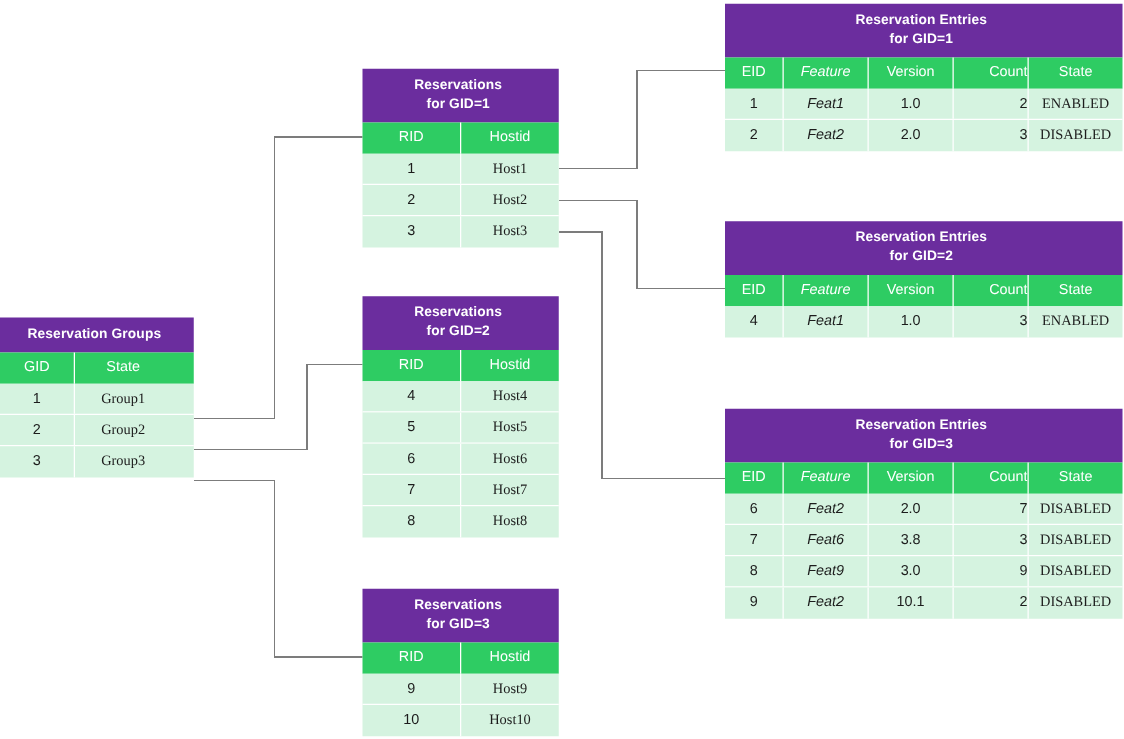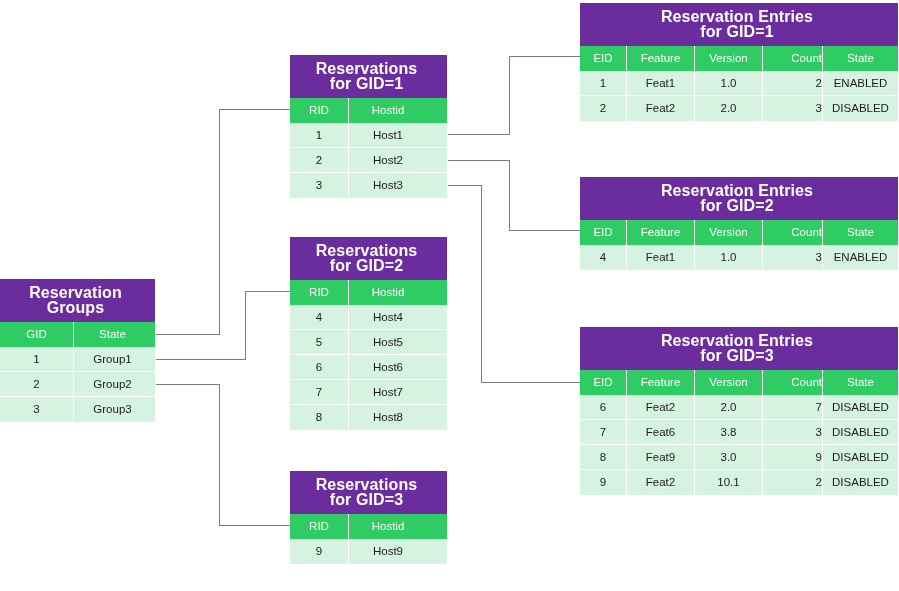--- a/index.html
+++ b/index.html
@@ -36,21 +36,21 @@
     position: absolute;
     z-index: 2;
     background: #ffffff;
     border-collapse: collapse;
     box-sizing: border-box;
   }
   .tbl-title {
     background: #6b2d9e;
     color: #ffffff;
     font-weight: bold;
-    font-size: 16px;
+    font-size: 11px;
     text-align: center;
     line-height: 15px;
     padding: 6px 4px 7px 0;
     box-sizing: border-box;
     letter-spacing: 0.1px;
   }
   .tbl-title .ln { display: block; }
 
   .row {
     display: flex;
@@ -70,49 +70,49 @@
   .body-row {
     background: #d5f3e0;
     color: #1c1c1c;
     font-size: 11.5px;
     height: 25px;
     line-height: 25px;
     border-bottom: 1px solid #ffffff;
   }
   .body-row:last-child { border-bottom: none; }
   .body-row .cell { border-right: 1px solid #ffffff; }
-  .body-row .cell:last-child { border-right: none; }
+  .body-row .cell:last-child { border-right: none; font-family: Liberation Serif, serif; }
 
   .cell {
     text-align: center;
     box-sizing: border-box;
     overflow: hidden;
     white-space: nowrap;
   }
 
   
-  #tbl-groups        { left: 0px;   top: 279px; width: 155px; }
+  #tbl-groups        { left: 0px;   top: 254px; width: 155px; }
   #tbl-res-1         { left: 290px; top: 55px;  width: 157px; }
   #tbl-res-2         { left: 290px; top: 237px; width: 157px; }
   #tbl-res-3         { left: 290px; top: 471px; width: 157px; }
   #tbl-ent-1         { left: 580px; top: 3px;   width: 318px; }
   #tbl-ent-2         { left: 580px; top: 177px; width: 318px; }
   #tbl-ent-3         { left: 580px; top: 327px; width: 318px; }
 
   
-  #tbl-groups .c-gid  { width: 74px; }
+  #tbl-groups .c-gid  { width: 60px; }
   #tbl-groups .c-name { width: 77px; }
 
   
-  .res .c-rid    { width: 59px; }
+  .res .c-rid    { width: 79px; }
   .res .c-hostid { width: 78px; }
 
   
   .ent .c-eid     { width: 47px; }
-  .ent .c-feature { width: 68px; }
+  .ent .c-feature { width: 68px; font-style: italic; }
   .ent .c-version { width: 68px; }
   .ent .c-count   { width: 60px; text-align: right; }
   .ent .c-state   { width: 75px; }
 </style>
 </head>
 <body>
 
 <svg id="connectors" viewBox="0 0 899 591">
 
   <path d="M155.5 334.5 L219.5 334.5 L219.5 109.5 L290.5 109.5"></path>
@@ -210,20 +210,24 @@
     <span class="ln">for GID=3</span>
   </div>
   <div class="row hdr">
     <div class="cell c-rid">RID</div>
     <div class="cell c-hostid">Hostid</div>
   </div>
   <div class="row body-row">
     <div class="cell c-rid">9</div>
     <div class="cell c-hostid">Host9</div>
   </div>
+  <div class="row body-row">
+    <div class="cell c-rid">10</div>
+    <div class="cell c-hostid">Host10</div>
+  </div>
 </div>
 
 <div class="tbl ent" id="tbl-ent-1">
   <div class="tbl-title">
     <span class="ln">Reservation Entries</span>
     <span class="ln">for GID=1</span>
   </div>
   <div class="row hdr">
     <div class="cell c-eid">EID</div>
     <div class="cell c-feature">Feature</div>

